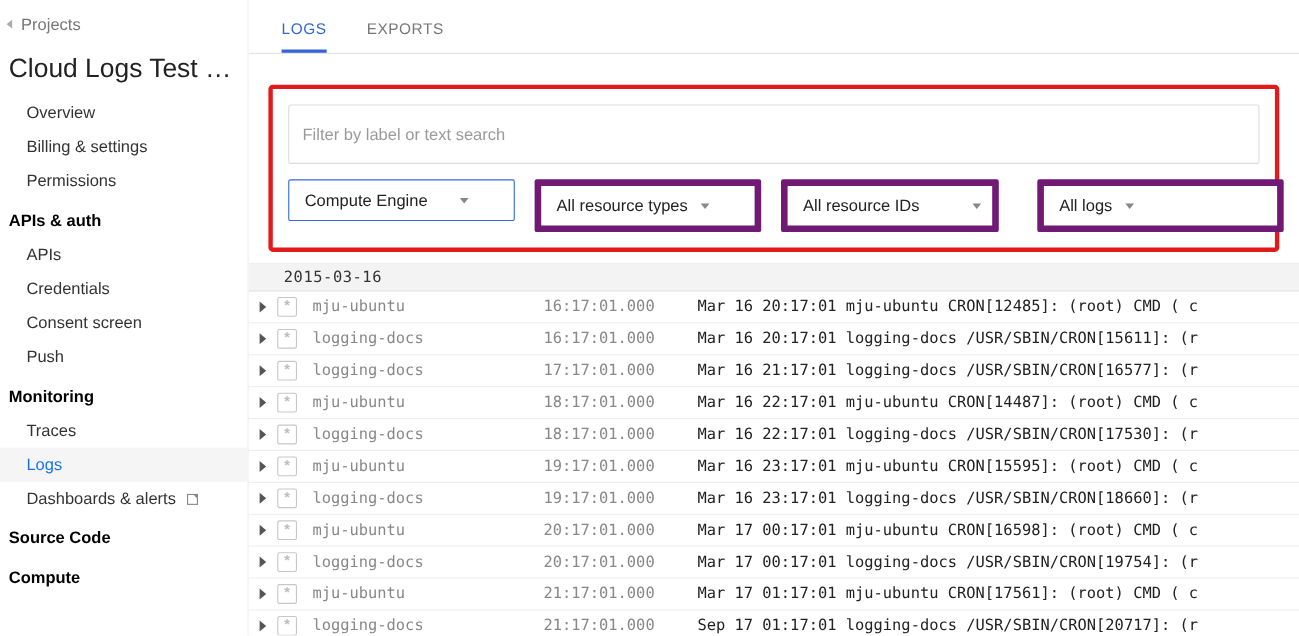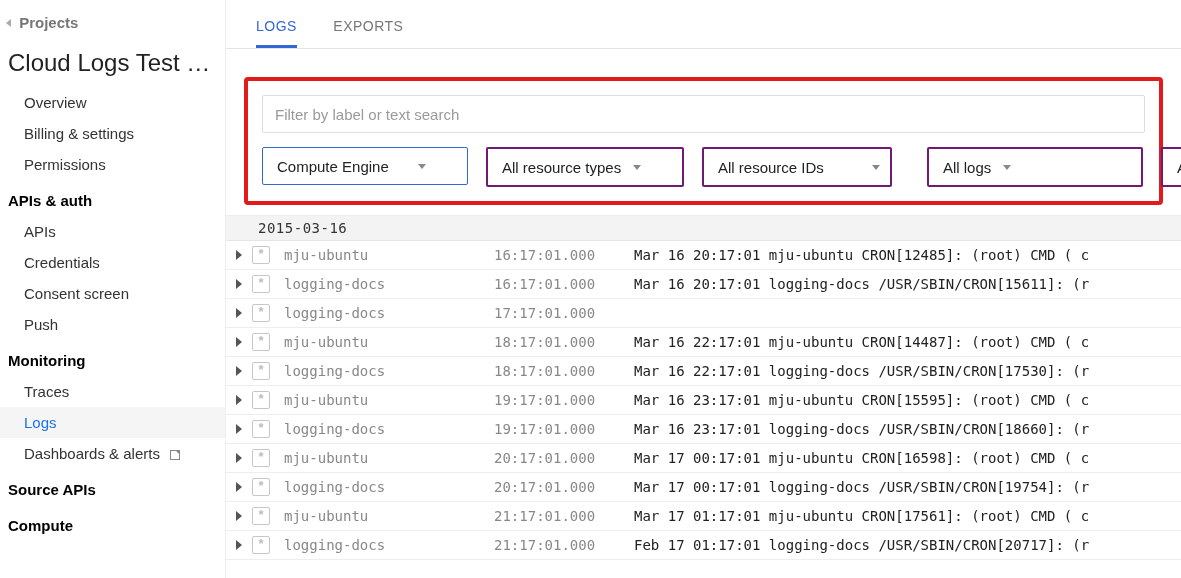--- a/index.html
+++ b/index.html
@@ -19,21 +19,20 @@
     flex: 0 0 226px;
     border-right: 1px solid #eee;
     box-sizing: border-box;
     padding-top: 4px;
     overflow: hidden;
   }
   .side-top {
     color: #777;
     font-size: 15px;
     padding: 10px 6px 18px 6px;
-    font-weight: bold;
   }
   .side-top-arrow {
     display: inline-block;
     width: 0; height: 0;
     border-top: 4px solid transparent;
     border-bottom: 4px solid transparent;
     border-right: 5px solid #aaa;
     margin-right: 4px;
     vertical-align: 1px;
   }
@@ -106,37 +105,37 @@
   .filter-block {
     margin: 28px 18px 10px 18px;
     border: 4px solid #e11b1b;
     border-radius: 4px;
     padding: 14px 14px 14px 14px;
     box-sizing: border-box;
   }
   .search-input {
     width: 100%;
     box-sizing: border-box;
-    height: 38px;
+    height: 54px;
     border: 1px solid #ddd;
     border-radius: 2px;
     padding: 0 12px;
     font-size: 15px;
     color: #333;
   }
   .search-input::placeholder { color: #9a9a9a; }
   .dropdown-row {
     margin-top: 14px;
     display: flex;
     gap: 18px;
     flex-wrap: nowrap;
   }
   .dropdown {
     height: 36px;
-    border: 2px solid #701a75;
+    border: 6px solid #701a75;
     border-radius: 2px;
     display: flex;
     align-items: center;
     padding: 0 10px 0 14px;
     font-size: 15px;
     color: #222;
     cursor: pointer;
     background: #fff;
     white-space: nowrap;
   }
@@ -226,21 +225,21 @@
     <div class="nav-item">Push</div>
 
     <div class="nav-header">Monitoring</div>
     <div class="nav-item">Traces</div>
     <div class="nav-item active">Logs</div>
     <div class="nav-item">
       <span>Dashboards &amp; alerts</span>
       <span class="ext-icon"></span>
     </div>
 
-    <div class="nav-header">Source APIs</div>
+    <div class="nav-header">Source Code</div>
     <div class="nav-header">Compute</div>
   </div>
 
   <div class="main">
     <div class="tabs">
       <span class="tab active">LOGS</span>
       <span class="tab">EXPORTS</span>
     </div>
 
     <div class="filter-block">
@@ -284,20 +283,21 @@
             <span class="row-badge">*</span>
             <span class="col-src">logging-docs</span>
             <span class="col-local">16:17:01.000</span>
             <span class="col-msg">Mar 16 20:17:01 logging-docs /USR/SBIN/CRON[15611]: (r</span>
           </div>
           <div class="log-row">
             <span class="row-caret"></span>
             <span class="row-badge">*</span>
             <span class="col-src">logging-docs</span>
             <span class="col-local">17:17:01.000</span>
+            <span class="col-msg">Mar 16 21:17:01 logging-docs /USR/SBIN/CRON[16577]: (r</span>
           </div>
           <div class="log-row">
             <span class="row-caret"></span>
             <span class="row-badge">*</span>
             <span class="col-src">mju-ubuntu</span>
             <span class="col-local">18:17:01.000</span>
             <span class="col-msg">Mar 16 22:17:01 mju-ubuntu CRON[14487]: (root) CMD (  c</span>
           </div>
           <div class="log-row">
             <span class="row-caret"></span>
@@ -339,18 +339,18 @@
             <span class="row-badge">*</span>
             <span class="col-src">mju-ubuntu</span>
             <span class="col-local">21:17:01.000</span>
             <span class="col-msg">Mar 17 01:17:01 mju-ubuntu CRON[17561]: (root) CMD (  c</span>
           </div>
           <div class="log-row">
             <span class="row-caret"></span>
             <span class="row-badge">*</span>
             <span class="col-src">logging-docs</span>
             <span class="col-local">21:17:01.000</span>
-            <span class="col-msg">Feb 17 01:17:01 logging-docs /USR/SBIN/CRON[20717]: (r</span>
+            <span class="col-msg">Sep 17 01:17:01 logging-docs /USR/SBIN/CRON[20717]: (r</span>
           </div>
         </div>
     </div>
   </div>
 </div>
 
 </body></html>

